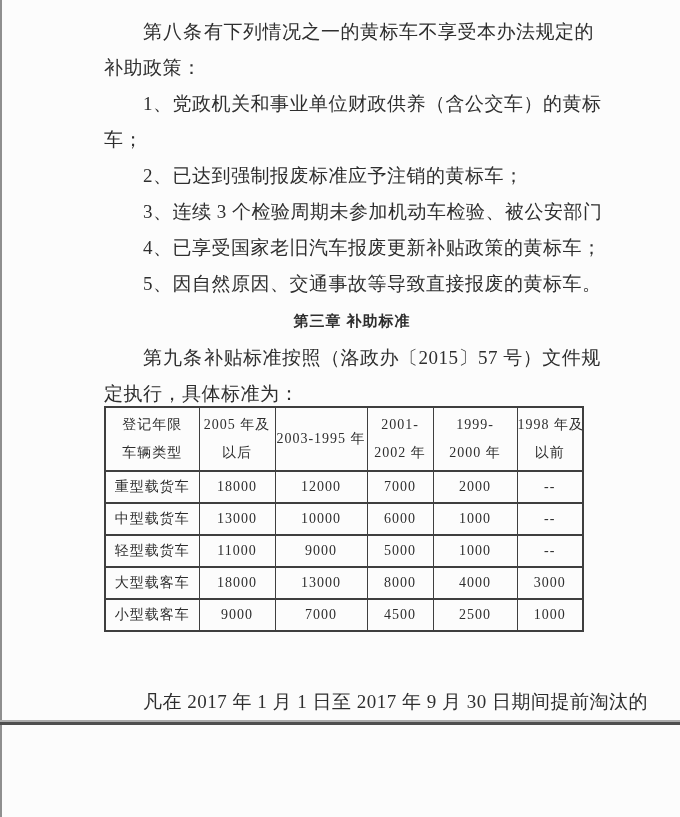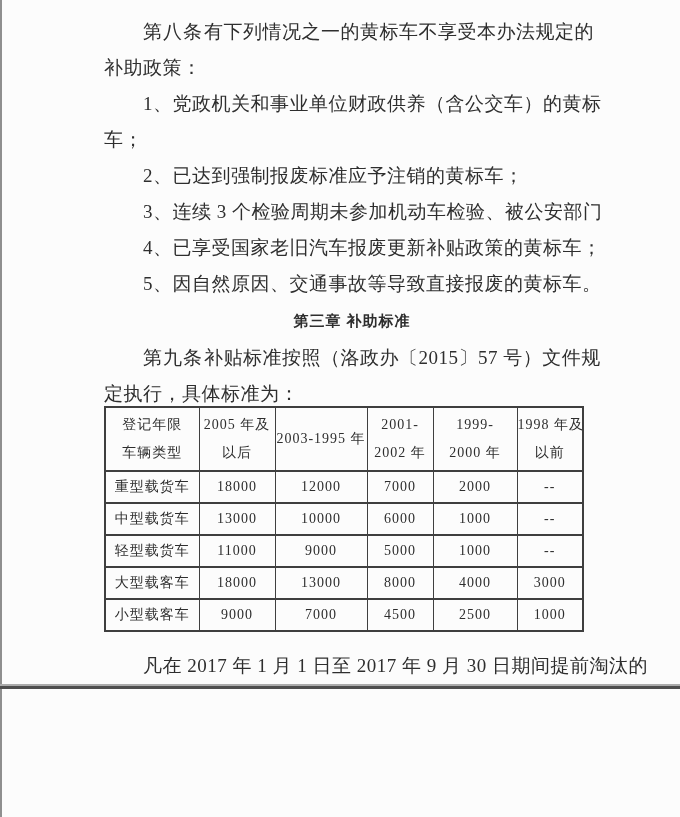--- a/index.html
+++ b/index.html
@@ -56,21 +56,21 @@
     font-size: 14px;
     padding: 0;
     letter-spacing: 1px;
     overflow: hidden;
   }
   tr.hdr td { height: 62px; }
   tr.datarow td { height: 30px; }
   .hline { line-height: 28px; white-space: nowrap; }
 
   .closing {
-    margin-top: 16px;
+    margin-top: 52px;
   }
 
   .left-edge {
     position: absolute;
     left: 0; top: 0;
     width: 2px; height: 100%;
     background: #8f8f8f;
   }
   .bottom-bar {
     position: absolute;

